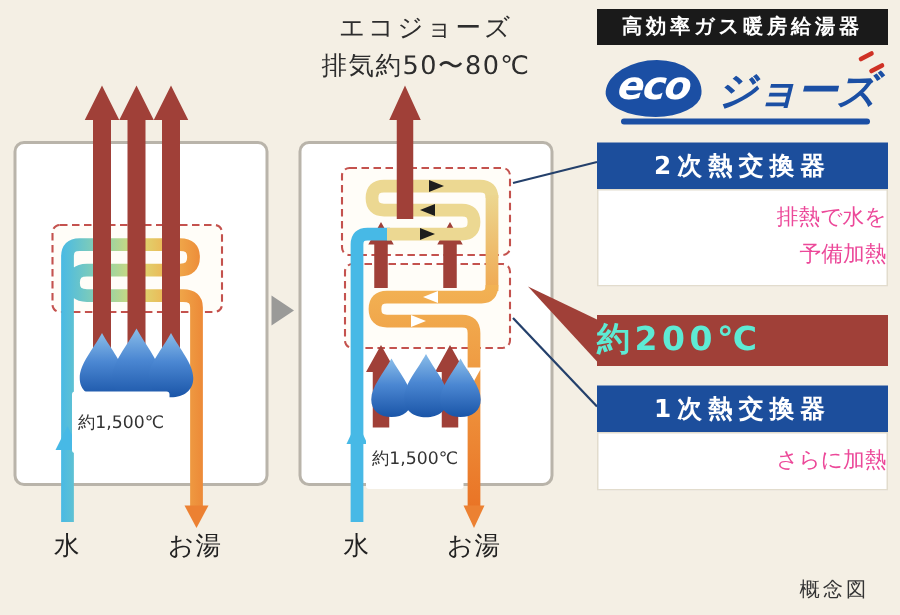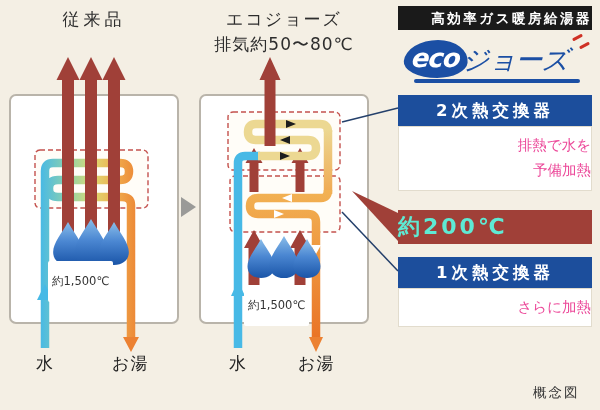--- a/index.html
+++ b/index.html
@@ -17,27 +17,27 @@
   .exhaust{fill:var(--maroon,#a04038)}
   .flame{fill:url(#flameGrad)}
   .connector{stroke:#24406b;stroke-width:1.5}
   .wedge{fill:var(--maroon,#a04038)}
   .title{text-align:center;font-size:17px;line-height:1.45;color:#2d2d2d}
   .title .l1{letter-spacing:4px}
   .title .l2{letter-spacing:1px}
   .flow-label{font-size:17px;color:#222;letter-spacing:1px}
   .burner-label{background:#fff;font-size:11.5px;color:#333;padding:13px 4px;border-radius:2px;white-space:nowrap}
   .panel-header{left:398px;top:6px;width:194px;height:24px;background:#1a1a1a;color:#fff;
-    font-size:13.5px;font-weight:bold;letter-spacing:2.5px;text-align:right;line-height:24px}
+    font-size:13.5px;font-weight:bold;letter-spacing:2.5px;text-align:center;line-height:24px}
   .logo-wrap{left:398px;top:32px;width:194px;height:56px}
   .eco-blob{position:absolute;left:6px;top:8px;width:64px;height:38px;background:var(--logo_blue,#1b4fa4);
     border-radius:50% 50% 45% 55%/55% 60% 40% 45%;color:#fff;font-size:26px;font-style:italic;
     font-weight:bold;text-align:center;line-height:36px;transform:skewX(-6deg);letter-spacing:-1px}
-  .jozu{position:absolute;left:64px;top:10px;color:var(--logo_blue,#1b4fa4);font-size:27px;
-    font-weight:normal;font-style:italic;letter-spacing:-1px;white-space:nowrap}
+  .jozu{position:absolute;left:80px;top:10px;color:var(--logo_blue,#1b4fa4);font-size:27px;
+    font-weight:bold;font-style:italic;letter-spacing:-1px;white-space:nowrap}
   .logo-underline{position:absolute;left:16px;top:47px;width:166px;height:4px;
     background:var(--logo_blue,#1b4fa4);border-radius:2px}
   .logo-accent{position:absolute;width:11px;height:3px;background:#cf3125;border-radius:2px;transform:rotate(-28deg)}
   .panel-banner-blue{left:398px;width:194px;height:31px;background:var(--banner_blue,#1c4e9c);color:#fff;
     font-size:16.5px;font-weight:bold;text-align:center;line-height:31px;letter-spacing:4px}
   .panel-desc{left:398px;width:192px;background:#fff;border:1px solid #e2dccd;color:#ec4899;
     font-size:14.5px;text-align:right;line-height:1.75;padding:6px 0}
   .panel-temp{left:398px;top:210px;width:194px;height:34px;background:var(--maroon,#a04038);color:#5eead4;
     font-size:22px;font-weight:bold;text-align:left;line-height:34px;letter-spacing:3px}
   .caption{left:533px;top:384px;font-size:13.5px;color:#333;letter-spacing:2px}
@@ -122,21 +122,20 @@
   </g>
 
   <g>
     <line class="connector" x1="398" y1="108" x2="342" y2="122"></line>
     <line class="connector" x1="398" y1="271" x2="342" y2="212"></line>
     <polygon class="wedge" points="398,213 398,241 352,191"></polygon>
   </g>
 </svg>
 
 <div class="title abs" style="left:10px;top:7px;width:168px">
-  <div class="l1">従来品</div>
 </div>
 <div class="title abs" style="left:200px;top:7px;width:168px">
   <div class="l1" style="letter-spacing:2px">エコジョーズ</div>
   <div class="l2">排気約50〜80℃</div>
 </div>
 
 <div class="burner-label abs" style="left:48px;top:261px">約1,500℃</div>
 <div class="burner-label abs" style="left:244px;top:285px">約1,500℃</div>
 
 <div class="flow-label abs" style="left:36px;top:352px">水</div>

